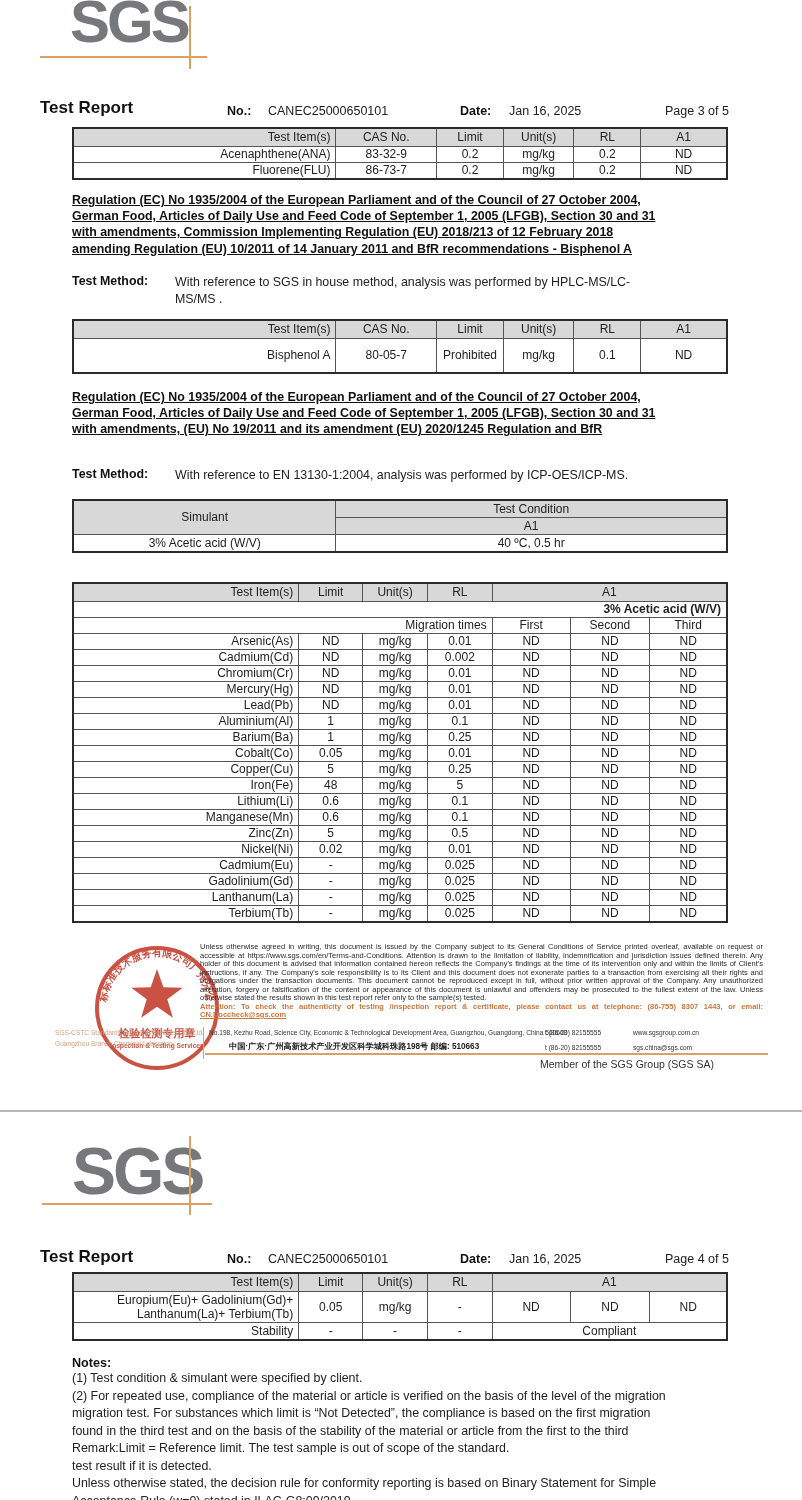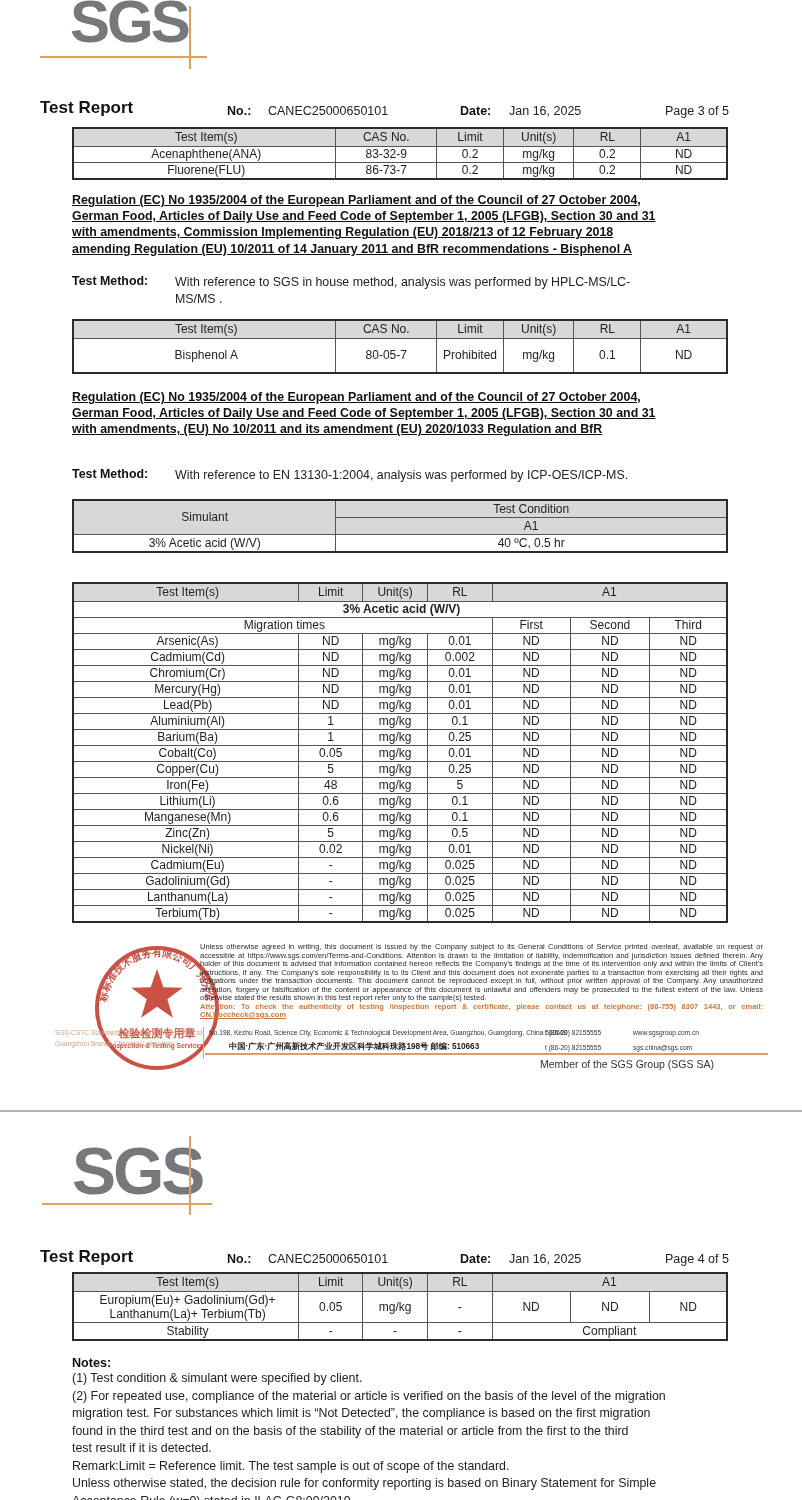--- a/index.html
+++ b/index.html
@@ -15,21 +15,21 @@
   .rpt-title{font-size:17px;font-weight:700;color:#111;}
   .hlabel{font-size:12.5px;font-weight:700;color:#111;}
   .hvalue{font-size:12.5px;color:#222;}
 
   
   table{border-collapse:collapse;table-layout:fixed;width:656px;font-size:12px;color:#222;}
   table{border:2px solid #2b2b2b;}
   th,td{border:1px solid #555;padding:0 5px;line-height:15px;overflow:hidden;}
   th{background:#d8d8d8;font-weight:400;text-align:center;height:17px;}
   td{text-align:center;height:15px;}
-  th.left,td.left{text-align:center;padding-left:8px;}
+  th.left,td.left{text-align:right;padding-left:8px;}
   tr.h17 td{height:16px;}
   .bold{font-weight:700;}
   .breakall{word-break:break-all;line-height:14px;}
   .graybg{background:#d8d8d8;}
 
   
   .reg{font-size:12.4px;font-weight:700;text-decoration:underline;line-height:16.2px;color:#111;}
   .tm-label{font-size:12.4px;font-weight:700;color:#111;}
   .tm-text{font-size:12.4px;color:#222;line-height:16.5px;}
   .note-line{font-size:12.4px;color:#222;line-height:17.5px;}
@@ -149,21 +149,21 @@
       <td>0.1</td>
       <td>ND</td>
     </tr>
       </tbody>
   </table>
 
   <div class="abs" style="left:72px;top:389px;width:668px;">
     <div class="reg">
         <div>Regulation (EC) No 1935/2004 of the European Parliament and of the Council of 27 October 2004,</div>
         <div>German Food, Articles of Daily Use and Feed Code of September 1, 2005 (LFGB), Section 30 and 31</div>
-        <div>with amendments, (EU) No 10/2011 and its amendment (EU) 2020/1033 Regulation and BfR</div>
+        <div>with amendments, (EU) No 19/2011 and its amendment (EU) 2020/1245 Regulation and BfR</div>
       </div>
   </div>
 
   <div class="abs tm-label" style="left:72px;top:467px;">Test Method:</div>
   <div class="abs tm-text" style="left:175px;top:467px;width:580px;">With reference to EN 13130-1:2004, analysis was performed by ICP-OES/ICP-MS.</div>
 
   <table class="abs" style="left:72px;top:499px;">
     <colgroup>
         <col style="width:40.2%">
         <col style="width:59.8%">
@@ -467,20 +467,20 @@
     </tbody>
   </table>
 
   <div class="abs" style="left:72px;top:1356px;width:680px;">
     <div class="notes-title">Notes:</div>
     <div>
         <div class="note-line">(1) Test condition &amp; simulant were specified by client.</div>
         <div class="note-line">(2) For repeated use, compliance of the material or article is verified on the basis of the level of the migration</div>
         <div class="note-line">migration test. For substances which limit is “Not Detected”, the compliance is based on the first migration</div>
         <div class="note-line">found in the third test and on the basis of the stability of the material or article from the first to the third</div>
+        <div class="note-line">Remark:Limit = Reference limit. The test sample is out of scope of the standard.</div>
         <div class="note-line">test result if it is detected.</div>
-        <div class="note-line">Remark:Limit = Reference limit. The test sample is out of scope of the standard.</div>
         <div class="note-line">Unless otherwise stated, the decision rule for conformity reporting is based on Binary Statement for Simple</div>
         <div class="note-line">Acceptance Rule (w=0) stated in ILAC-G8:09/2019.</div>
       </div>
   </div>
 
 </div>
 
 </body></html>

